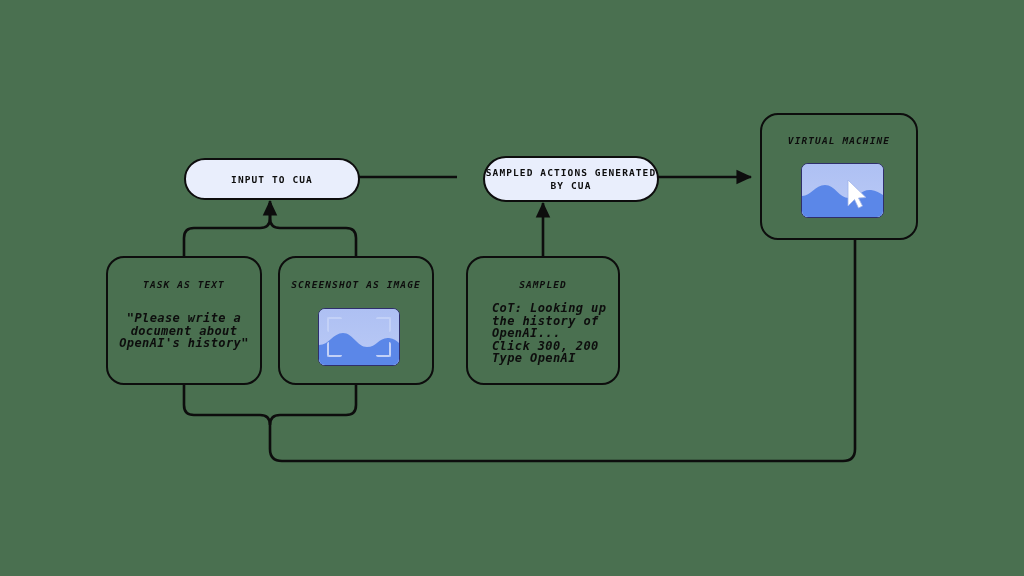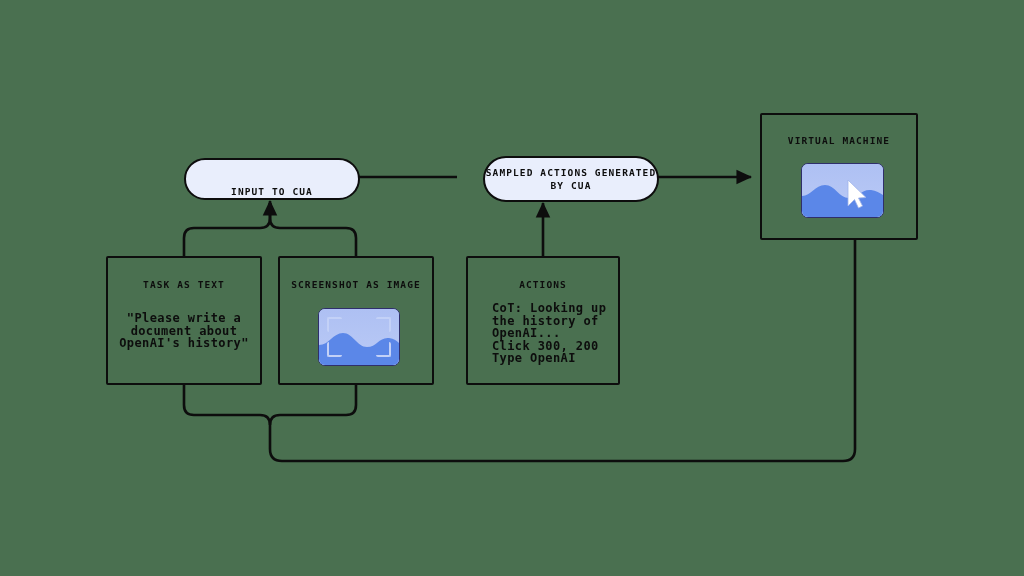--- a/index.html
+++ b/index.html
@@ -40,23 +40,24 @@
     letter-spacing: 1.1px;
     line-height: 13px;
     z-index: 3;
   }
 
   
   .card {
     position: absolute;
     background: transparent;
     border: 2.5px solid #0d0d0d;
-    border-radius: 2px;
+    border-radius: 18px;
     z-index: 3;
     box-sizing: border-box;
+    font-style: italic;
   }
   .card-title {
     position: absolute;
     left: 0;
     right: 0;
     text-align: center;
     color: #0d0d0d;
     font-weight: 700;
     font-size: 9.5px;
     letter-spacing: 1.1px;
@@ -147,21 +148,21 @@
       <path d="M270,215 L270,201" marker-end="url(#ah)"></path>
 
       <path d="M543,256 L543,203" marker-end="url(#ah)"></path>
 
       <path d="M855,240 L855,449 Q855,461 843,461 L282,461 Q270,461 270,449 L270,425
                Q270,415 260,415 L194,415 Q184,415 184,405 L184,385"></path>
       <path d="M270,425 Q270,415 280,415 L346,415 Q356,415 356,405 L356,385"></path>
     </g>
   </svg>
 
-  <div class="pill" style="left:184px; top:158px; width:172px; height:38px;align-items:flex-end;">
+  <div class="pill" style="left:184px; top:158px; width:172px; height:38px;">
     <span>INPUT TO CUA</span>
   </div>
 
   <div class="pill" style="left:483px; top:156px; width:172px; height:42px;">
     <span>SAMPLED ACTIONS
 GENERATED BY CUA</span>
   </div>
 
 
   <div class="card" style="left:278px; top:256px; width:156px; height:129px;">
@@ -181,21 +182,21 @@
   </div>
 
   <div class="card" style="left:106px; top:256px; width:156px; height:129px;">
     <div class="card-title" style="top:21px;">TASK AS TEXT</div>
     <div class="card-body centered" style="top:54px;">"Please write a
 document about
 OpenAI's history"</div>
   </div>
 
   <div class="card" style="left:466px; top:256px; width:154px; height:129px;">
-    <div class="card-title" style="top:21px;">ACTIONS</div>
+    <div class="card-title" style="top:21px;">SAMPLED</div>
     <div class="card-body" style="left:24px; top:44px;">CoT: Looking up
 the history of
 OpenAI...
 Click 300, 200
 Type OpenAI</div>
   </div>
 
   <div class="card" style="left:760px; top:113px; width:158px; height:127px;">
     <div class="card-title" style="top:20px;">VIRTUAL MACHINE</div>
     <div class="imgbox" style="left:39px; top:48px; width:81px; height:53px;">

